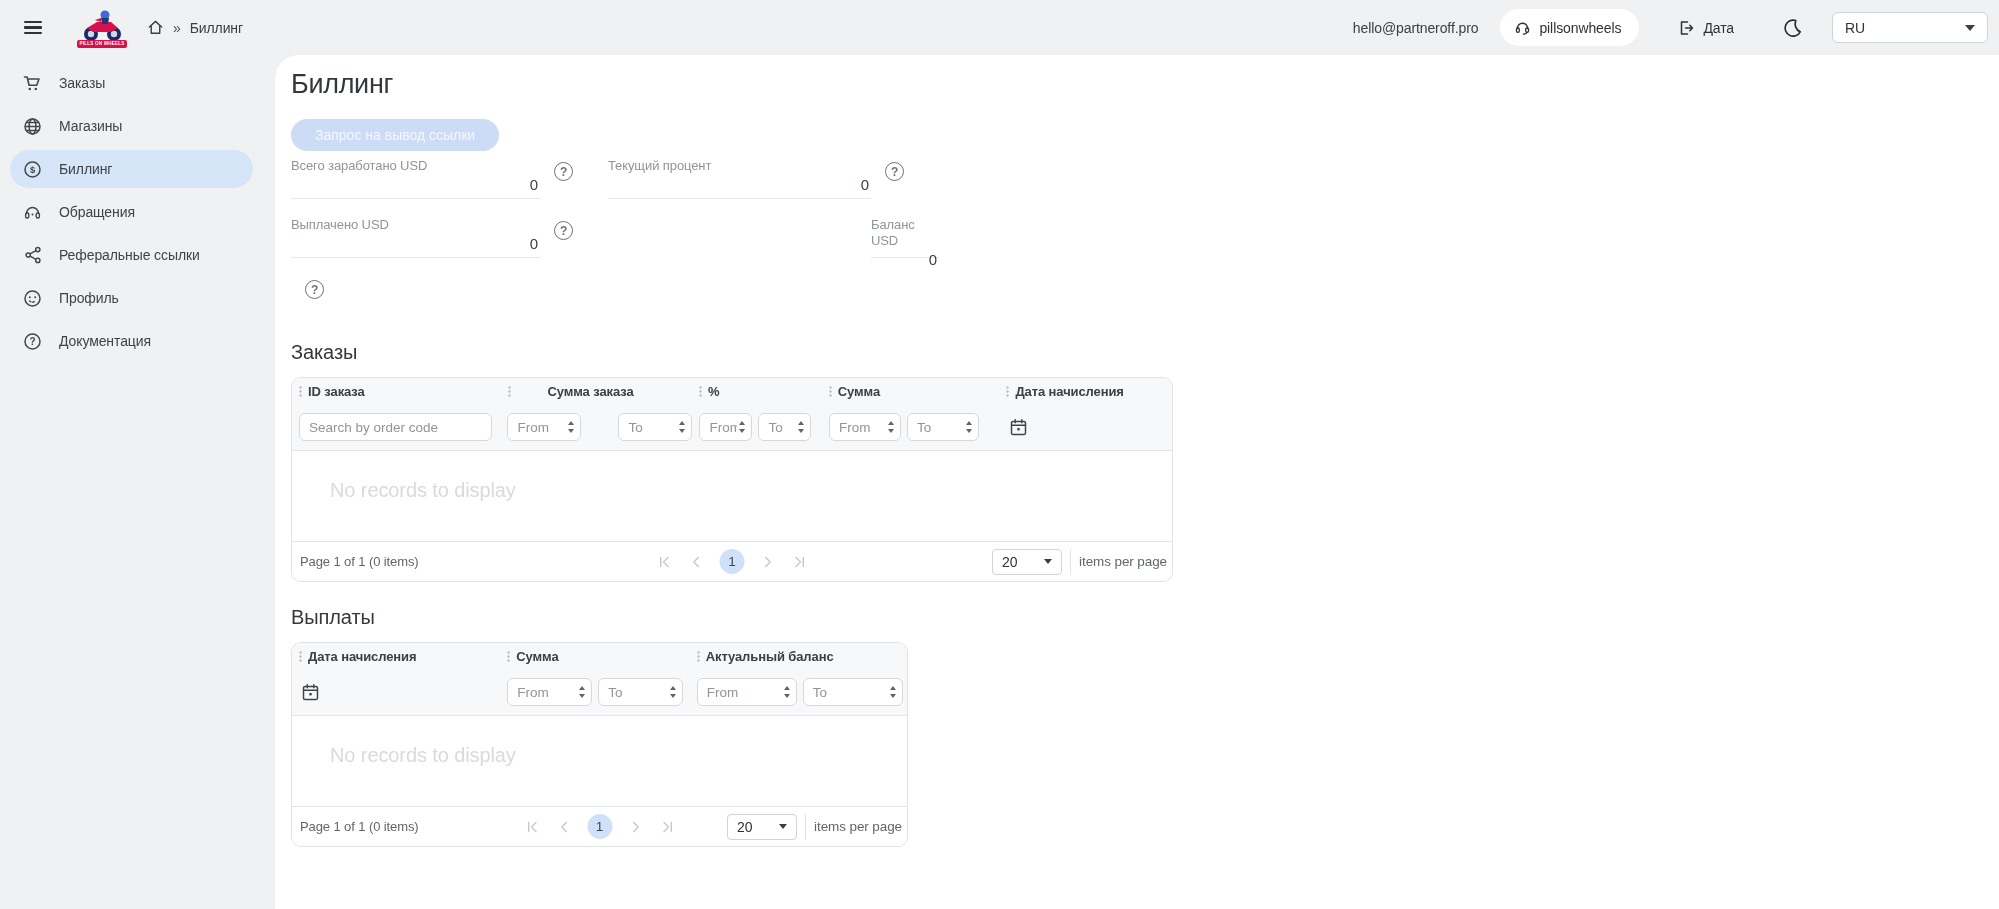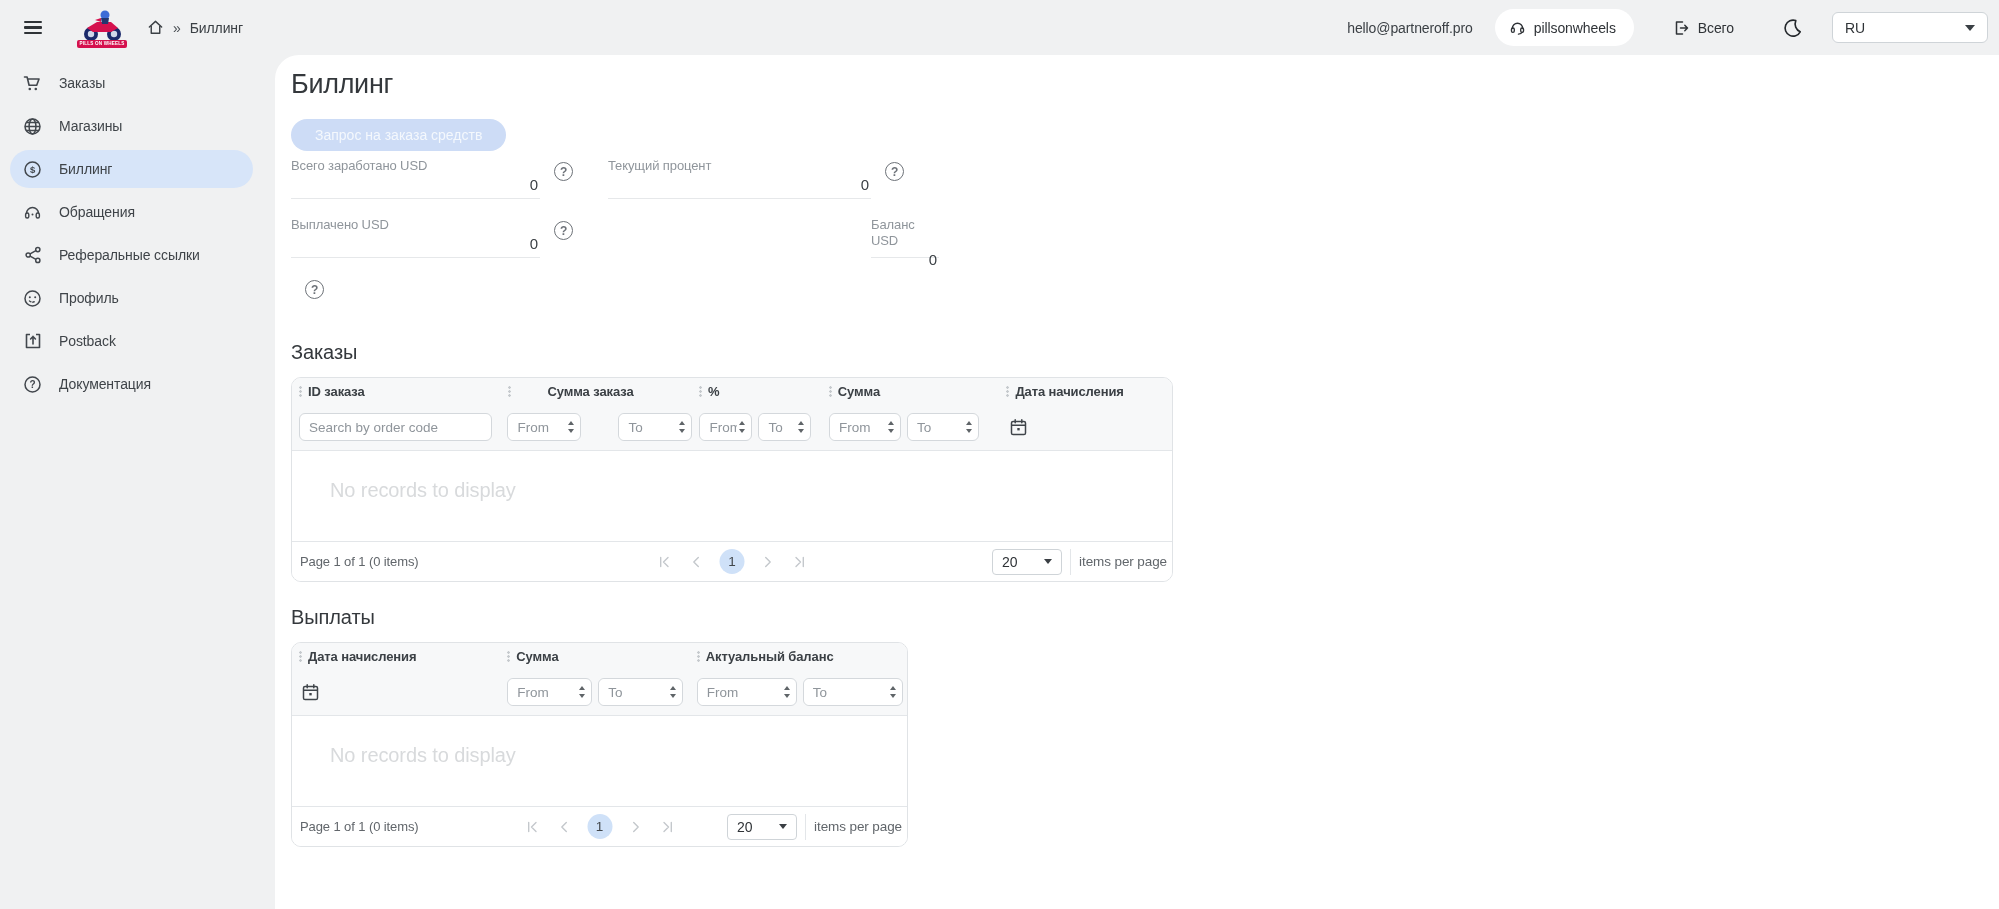--- a/index.html
+++ b/index.html
@@ -156,21 +156,21 @@
       <path d="M14 14 a4.5 3 0 0 1 -4 2" fill="none" stroke="#2f3337" stroke-width="1.4" stroke-linecap="round"></path>
     </svg>
     <span>pillsonwheels</span>
   </div>
 
   <div class="logout">
     <svg width="18" height="18" viewBox="0 0 18 18">
       <path d="M10.5 3 H4.5 V15 H10.5" fill="none" stroke="#2f3337" stroke-width="1.5" stroke-linecap="round" stroke-linejoin="round"></path>
       <path d="M8.5 9 H15.5 M15.5 9 L12.8 6.3 M15.5 9 L12.8 11.7" fill="none" stroke="#2f3337" stroke-width="1.5" stroke-linecap="round" stroke-linejoin="round"></path>
     </svg>
-    <span>Всего</span>
+    <span>Дата</span>
   </div>
 
   <div class="moon">
     <svg width="20" height="20" viewBox="0 0 20 20">
       <path d="M13.8 2.6 a8 8 0 1 0 4.4 11.2 a8.6 8.6 0 0 1 -4.4 -11.2 z" fill="none" stroke="#23272b" stroke-width="1.6" stroke-linejoin="round"></path>
     </svg>
   </div>
 
   <div class="lang-select">
     <span>RU</span>
@@ -240,43 +240,34 @@
           <circle cx="9.5" cy="9.5" r="7.5" fill="none" stroke="#42474d" stroke-width="1.5"></circle>
       <circle cx="6.8" cy="8.2" r="1" fill="#42474d"></circle>
           <circle cx="12.2" cy="8.2" r="1" fill="#42474d"></circle>
       <path d="M6.5 12 q3 2.2 6 0" fill="none" stroke="#42474d" stroke-width="1.4" stroke-linecap="round" stroke-dasharray="1.6 1.8"></path>
         </svg>
     </span>
     <span class="slabel">Профиль</span>
   </div>
   <div class="side-item">
     <span class="sicon">
-      <svg width="18" height="18" viewBox="0 0 18 18">
-          <path d="M6 2.5 H2.5 V15.5 H15.5 V2.5 H12" fill="none" stroke="#42474d" stroke-width="1.6" stroke-linejoin="round"></path>
-      <path d="M9 12 V4.5 M9 4.5 L6.6 7 M9 4.5 L11.4 7" fill="none" stroke="#42474d" stroke-width="1.6" stroke-linecap="round" stroke-linejoin="round"></path>
-        </svg>
-    </span>
-    <span class="slabel">Postback</span>
-  </div>
-  <div class="side-item">
-    <span class="sicon">
       <svg width="19" height="19" viewBox="0 0 19 19">
           <circle cx="9.5" cy="9.5" r="7.5" fill="none" stroke="#42474d" stroke-width="1.5"></circle>
       <text x="9.5" y="13" text-anchor="middle" font-size="10" font-weight="bold" fill="#42474d" font-family="Liberation Sans, sans-serif">?</text>
         </svg>
     </span>
     <span class="slabel">Документация</span>
   </div>
 </div>
 
 <div class="card">
 
   <h1 class="page-title">Биллинг</h1>
 
-  <button class="withdraw-btn">Запрос на заказа средств</button>
+  <button class="withdraw-btn">Запрос на вывод ссылки</button>
 
   <div class="stats">
 
     <div class="field">
       <span class="flabel">Всего заработано USD</span>
       <span class="fvalue">0</span>
     </div>
     <div class="qcell">
         <span class="qicon">?</span>
       </div>

